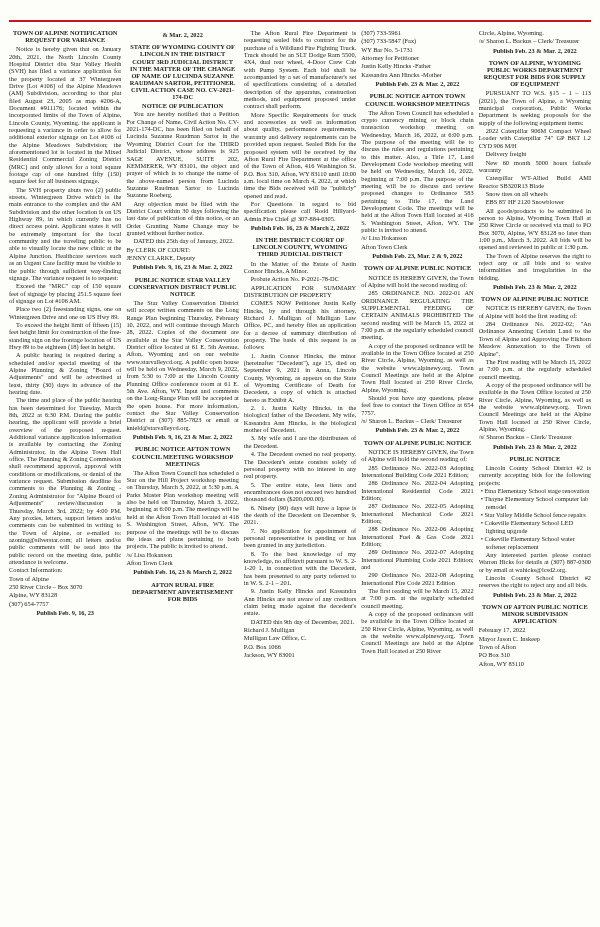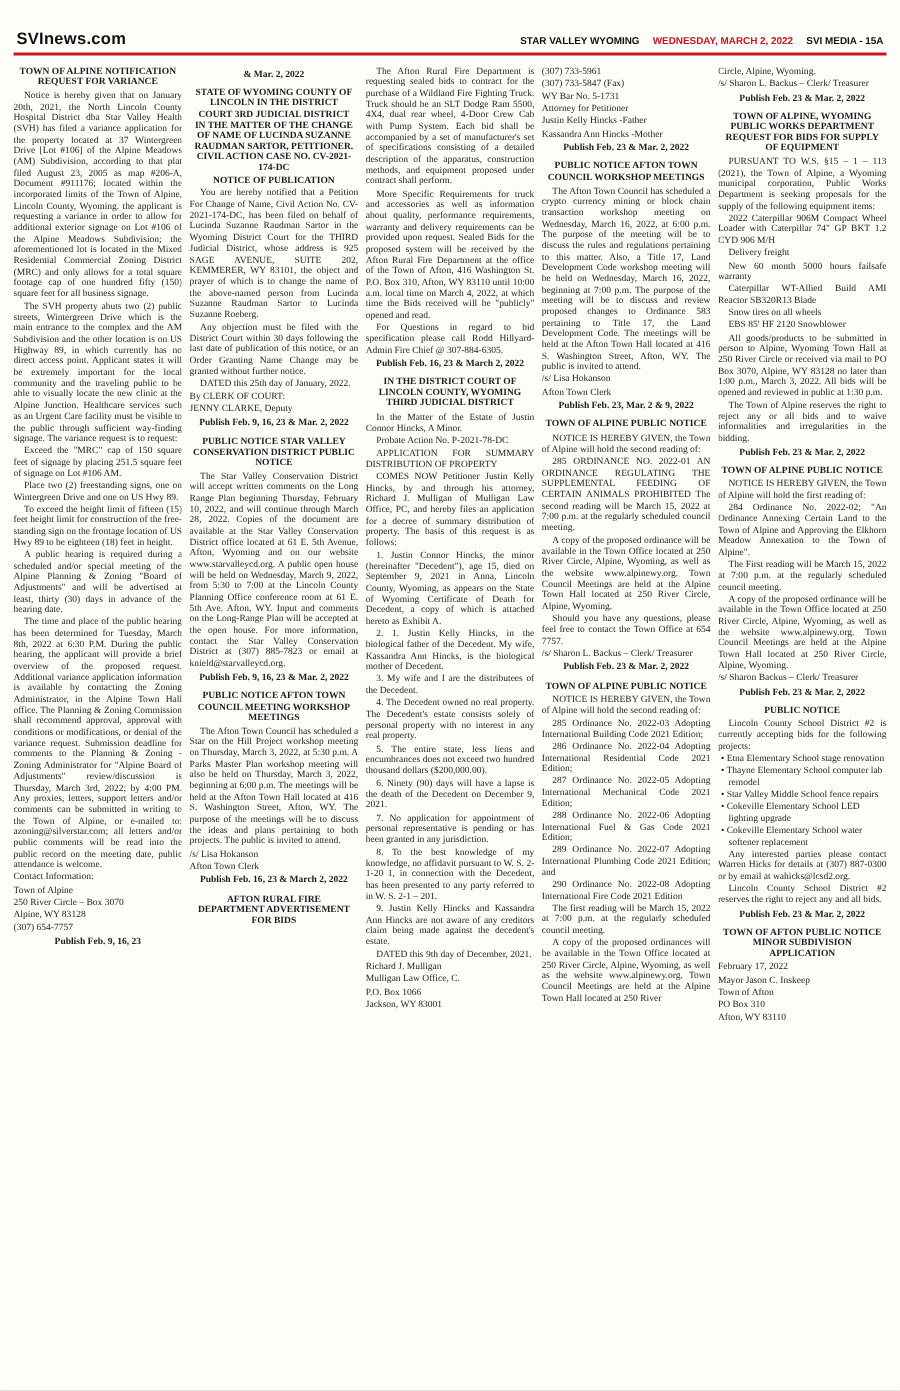--- a/index.html
+++ b/index.html
@@ -39,28 +39,20 @@
   .blk.subhead { font-weight:bold; text-align:center; margin:1px 0 1px; }
   .blk.para { text-indent:7px; }
   .blk.line { text-align:left; }
   .blk.publish { font-weight:bold; text-align:center; margin:2px 2px 3px; }
   .blk.bullet { text-align:left; padding-left:7px; text-indent:-5px; }
 </style>
 </head>
 <body>
 
 <div class="page">
-  <header class="masthead">
-    <div class="site">SVInews.com</div>
-    <div class="mast-right">
-      <span>STAR VALLEY WYOMING</span>
-      <span class="date">WEDNESDAY, MARCH 2, 2022</span>
-      <span>SVI MEDIA - 15A</span>
-    </div>
-  </header>
   <div class="rule"></div>
   <main class="cols">
     <section class="col">
         <div class="blk heading">TOWN OF ALPINE NOTIFICATION REQUEST FOR VARIANCE</div>
         <div class="blk para">Notice is hereby given that on January 20th, 2021, the North Lincoln County Hospital District dba Star Valley Health (SVH) has filed a variance application for the property located at 37 Wintergreen Drive [Lot #106] of the Alpine Meadows (AM) Subdivision, according to that plat filed August 23, 2005 as map #206-A, Document #911176; located within the incorporated limits of the Town of Alpine, Lincoln County, Wyoming. the applicant is requesting a variance in order to allow for additional exterior signage on Lot #106 of the Alpine Meadows Subdivision; the aforementioned lot is located in the Mixed Residential Commercial Zoning District (MRC) and only allows for a total square footage cap of one hundred fifty (150) square feet for all business signage.</div>
         <div class="blk para">The SVH property abuts two (2) public streets, Wintergreen Drive which is the main entrance to the complex and the AM Subdivision and the other location is on US Highway 89, in which currently has no direct access point. Applicant states it will be extremely important for the local community and the traveling public to be able to visually locate the new clinic at the Alpine Junction. Healthcare services such as an Urgent Care facility must be visible to the public through sufficient way-finding signage. The variance request is to request:</div>
         <div class="blk para">Exceed the "MRC" cap of 150 square feet of signage by placing 251.5 square feet of signage on Lot #106 AM.</div>
         <div class="blk para">Place two (2) freestanding signs, one on Wintergreen Drive and one on US Hwy 89.</div>
         <div class="blk para">To exceed the height limit of fifteen (15) feet height limit for construction of the free-standing sign on the frontage location of US Hwy 89 to be eighteen (18) feet in height.</div>
         <div class="blk para">A public hearing is required during a scheduled and/or special meeting of the Alpine Planning &amp; Zoning "Board of Adjustments" and will be advertised at least, thirty (30) days in advance of the hearing date.</div>

